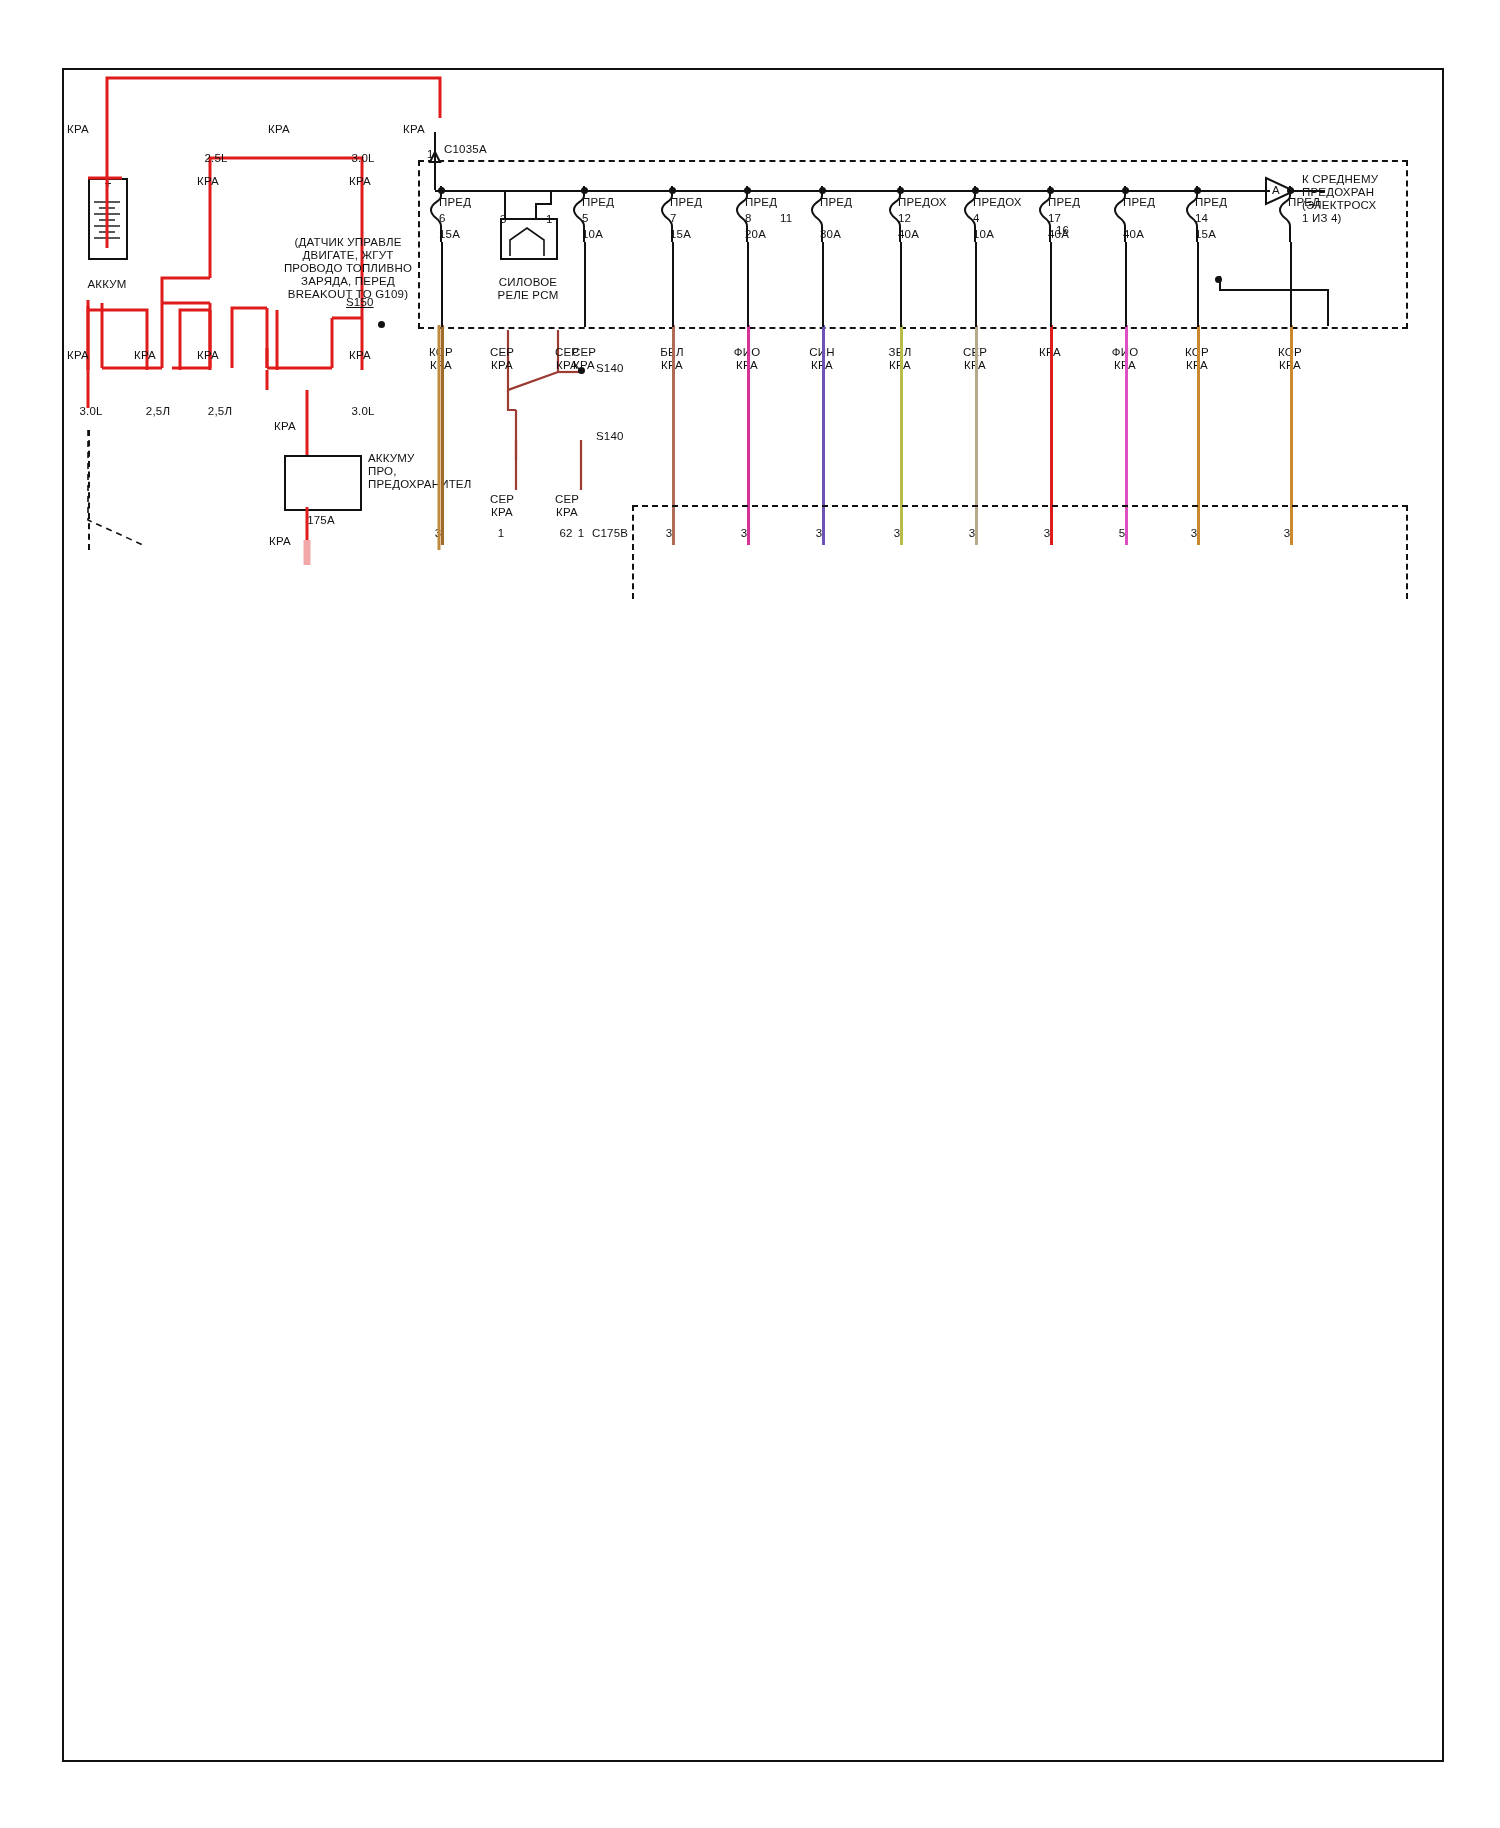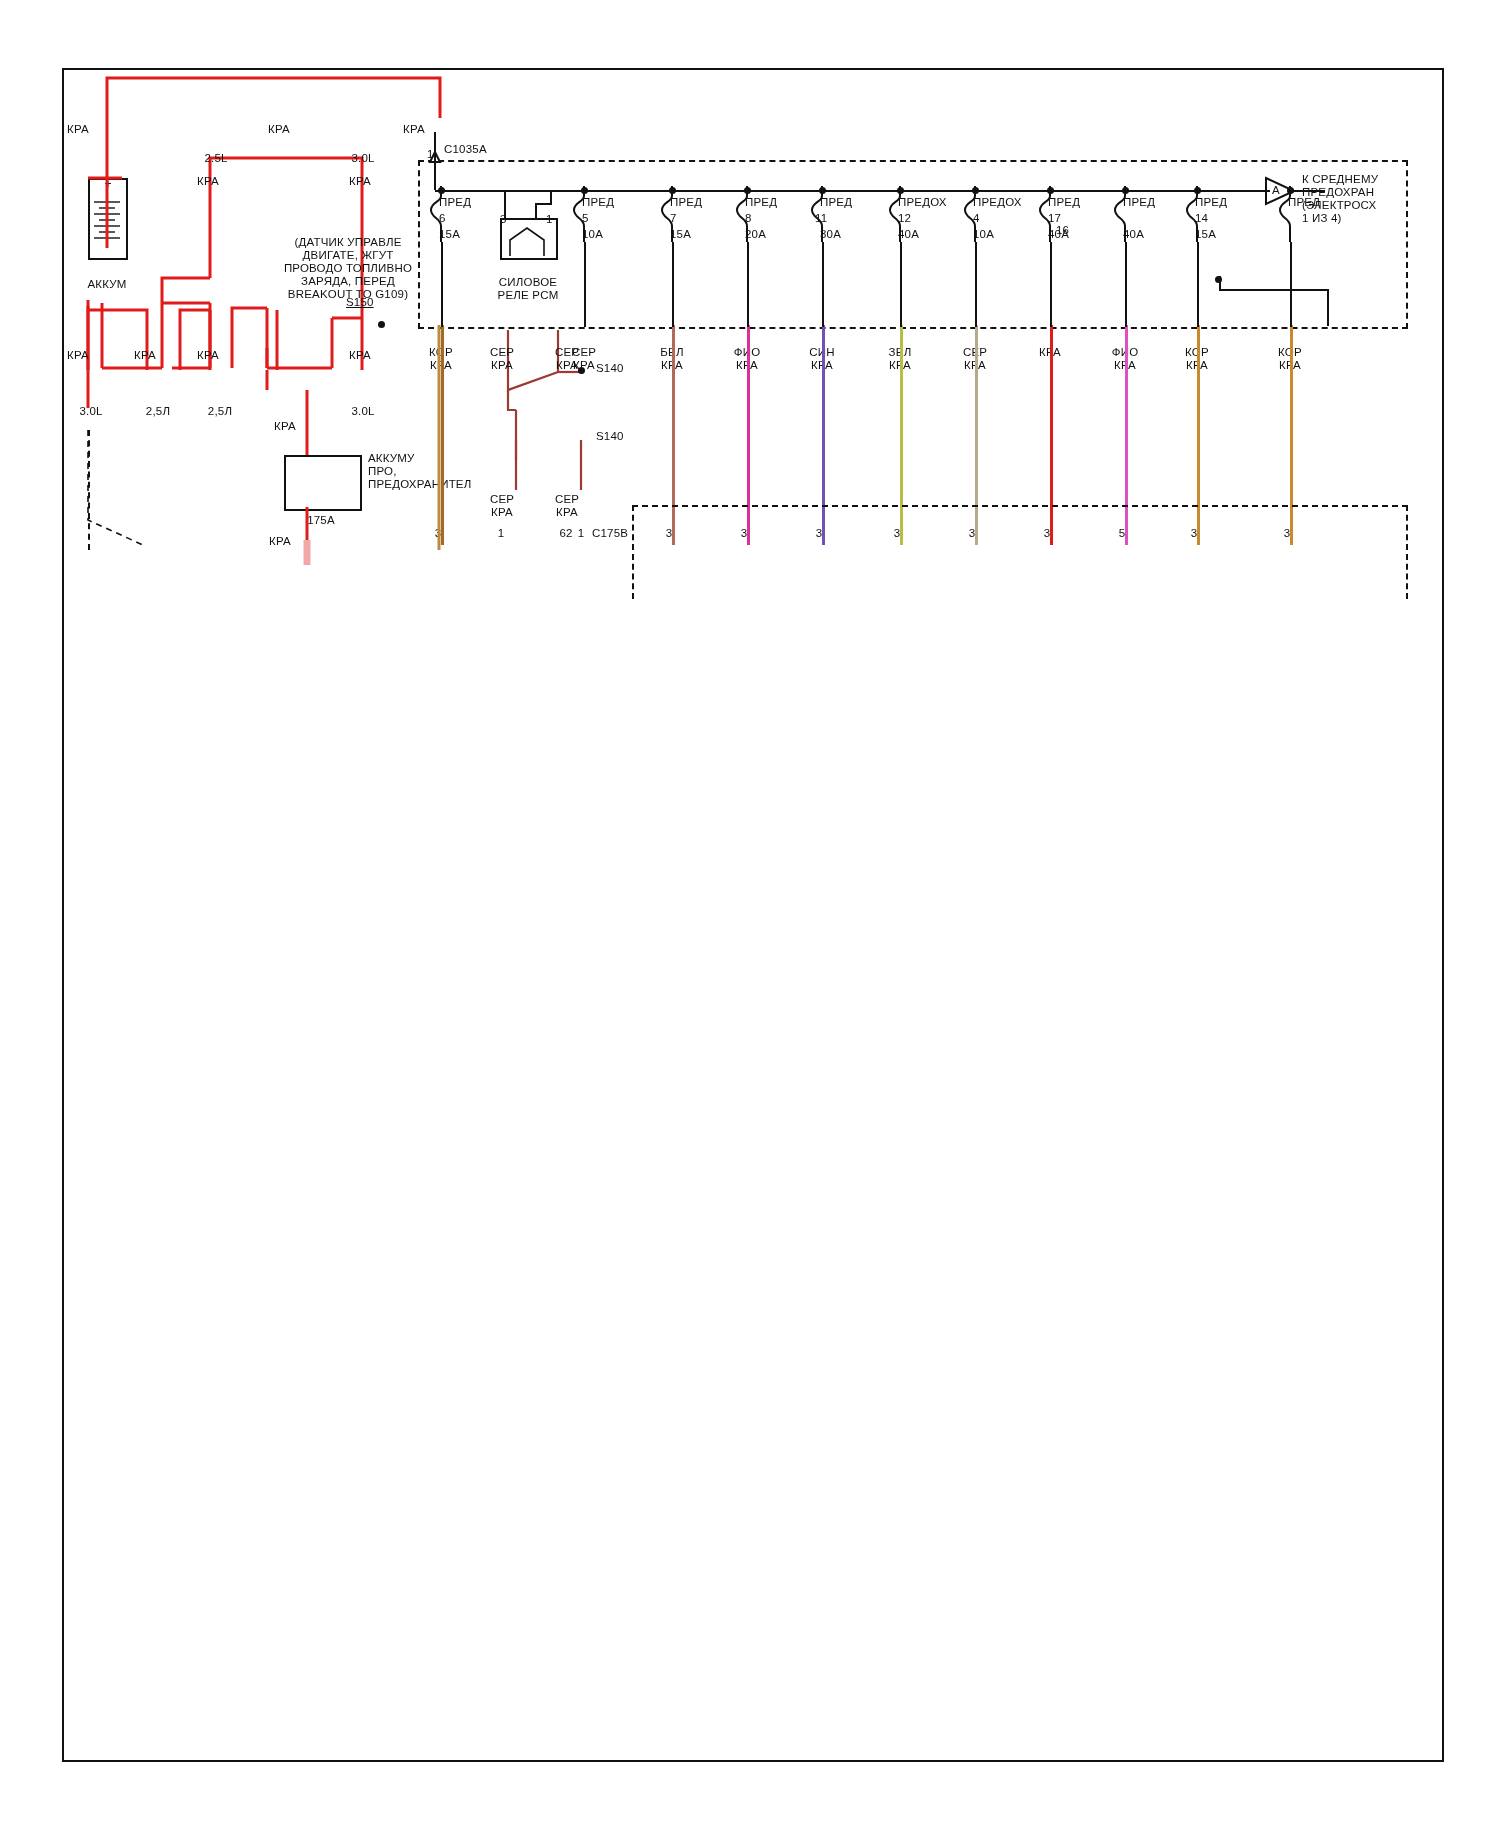--- a/index.html
+++ b/index.html
@@ -350,21 +350,21 @@
         <div class="vline" style="left: 747px; top: 325px; height: 220px; border-left-color: rgb(214, 50, 154); border-left-width: 3px;"></div>
         <div class="vline" style="left: 747px; top: 242px; height: 85px; border-left-color: rgb(17, 17, 17); border-left-width: 2px;"></div>
         <div class="lbl c" style="left: 729px; top: 527px; width: 30px;">3</div>
       </div>
       <div style="position: absolute; left: 0px; top: 0px;">
         <svg width="28" height="60" style="position: absolute; left: 808px; top: 186px;">
           <path d="M14 0 L14 10 C14 16 4 16 4 24 C4 32 14 32 14 40 L14 56" stroke="#111" stroke-width="2" fill="none"></path>
         </svg>
         <div class="dot" style="left: 818.5px; top: 186.5px;"></div>
         <div class="lbl c" style="left: 820px; top: 196px; width: 70px; text-align: left;">ПРЕД</div>
-        <div class="lbl" style="left: 815px; top: 212px;">11</div>
+        <div class="lbl" style="left: 780px; top: 212px;">11</div>
         <div class="lbl" style="left: 820px; top: 228px;">30А</div>
         <div class="lbl c" style="left: 800px; top: 346px; width: 44px;">СИН
 КРА</div>
         <div class="vline" style="left: 822px; top: 325px; height: 220px; border-left-color: rgb(111, 82, 181); border-left-width: 3px;"></div>
         <div class="vline" style="left: 822px; top: 242px; height: 85px; border-left-color: rgb(17, 17, 17); border-left-width: 2px;"></div>
         <div class="lbl c" style="left: 804px; top: 527px; width: 30px;">3</div>
       </div>
       <div style="position: absolute; left: 0px; top: 0px;">
         <svg width="28" height="60" style="position: absolute; left: 886px; top: 186px;">
           <path d="M14 0 L14 10 C14 16 4 16 4 24 C4 32 14 32 14 40 L14 56" stroke="#111" stroke-width="2" fill="none"></path>

